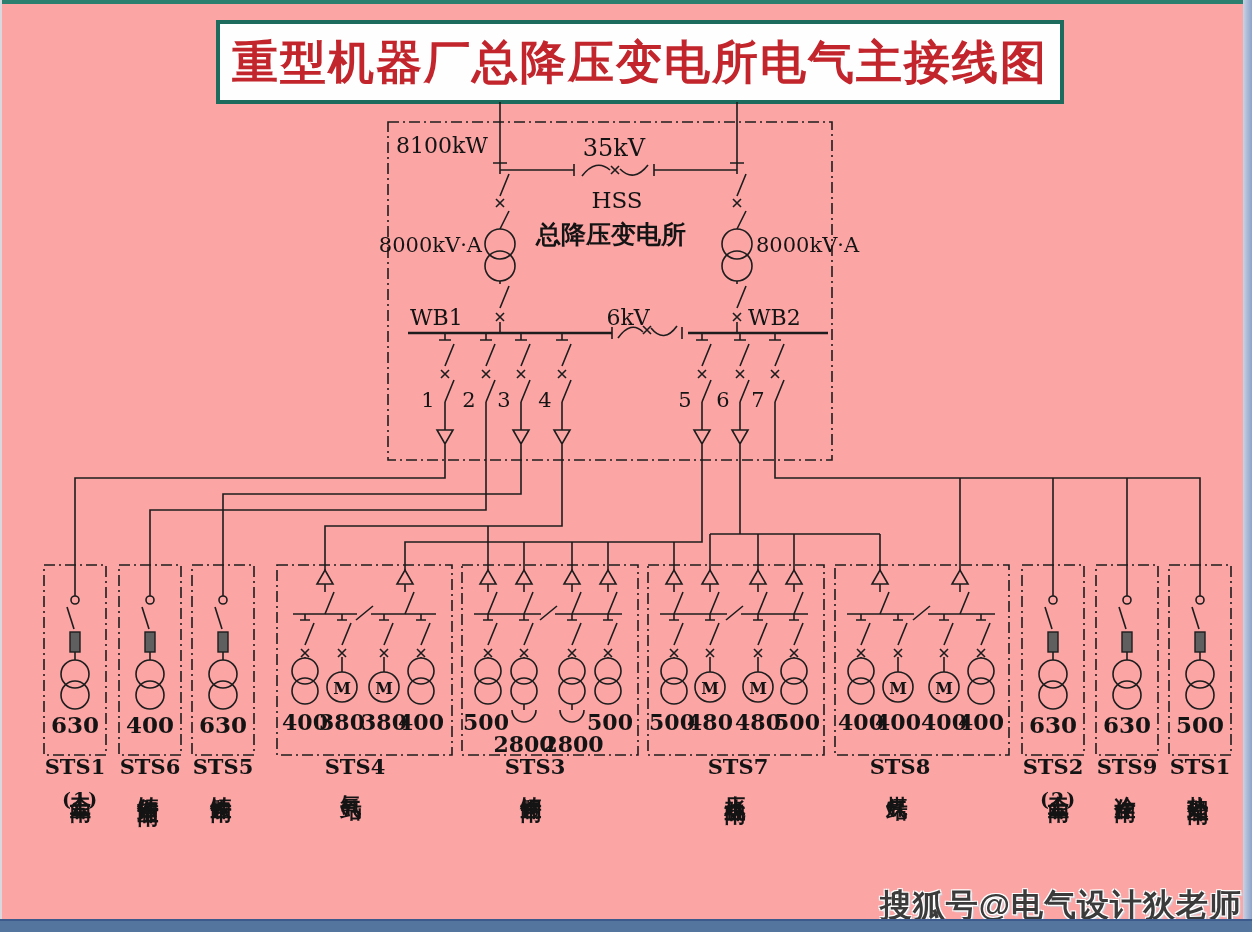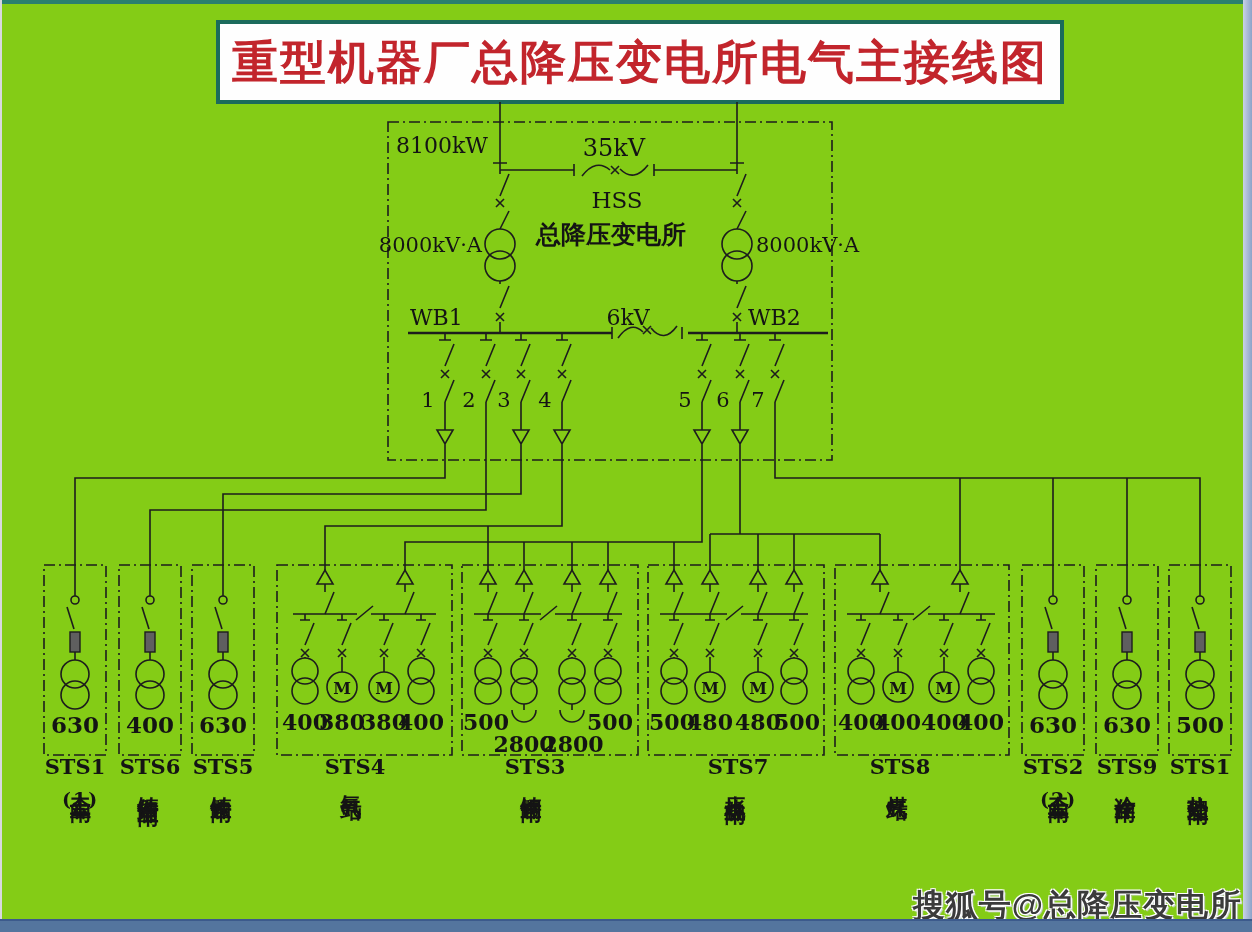--- a/index.html
+++ b/index.html
@@ -1,16 +1,16 @@
 <!DOCTYPE html>
 <html><head>
 <meta charset="utf-8">
 <style>
   html,body{margin:0;padding:0;background:#e9e9ef;}
-  .stage{position:relative;width:1252px;height:932px;background:#84cc16;overflow:hidden;
+  .stage{position:relative;width:1252px;height:932px;background:#fca5a5;overflow:hidden;
          font-family:"Liberation Sans",sans-serif;}
   .edge-top{position:absolute;left:0;top:0;width:100%;height:4px;background:#2a7f6f;}
   .edge-left{position:absolute;left:0;top:0;width:2px;height:100%;background:#d8d8de;}
   .edge-right{position:absolute;right:0;top:0;width:9px;height:100%;
               background:linear-gradient(to right,#c9d2e4,#8ca3c9);}
   .edge-bottom{position:absolute;left:0;top:919px;width:100%;height:13px;
                background:#54759e;border-top:2px solid #3c5a8c;box-sizing:border-box;}
   svg .ln{stroke:#1d1d1d;stroke-width:1.6;fill:none;stroke-linecap:butt;}
   svg .bus{stroke:#1d1d1d;stroke-width:2.6;fill:none;}
   svg .dd{stroke:#1d1d1d;stroke-width:1.6;fill:none;stroke-dasharray:11 4 2 4;}
@@ -295,17 +295,17 @@
   <div class="vlabel" style="left:137px;"><span>铸件清理车间</span></div>
   <div class="vlabel" style="left:210px;"><span>铸铁车间</span></div>
   <div class="vlabel" style="left:340px;"><span>氧气站</span></div>
   <div class="vlabel" style="left:520px;"><span>铸钢车间</span></div>
   <div class="vlabel" style="left:724px;"><span>水压机车间</span></div>
   <div class="vlabel" style="left:886px;"><span>煤气站</span></div>
   <div class="vlabel" style="left:1040px;"><span>金工车间</span><span class="sfx">(2)</span></div>
   <div class="vlabel" style="left:1114px;"><span>冷作车间</span></div>
   <div class="vlabel" style="left:1187px;"><span>热处理车间</span></div>
 
-  <div class="watermark">搜狐号@总降压变电所</div>
+  <div class="watermark">搜狐号@电气设计狄老师</div>
 
   <div class="edge-right"></div>
   <div class="edge-bottom"></div>
 </div>
 
 </body></html>

